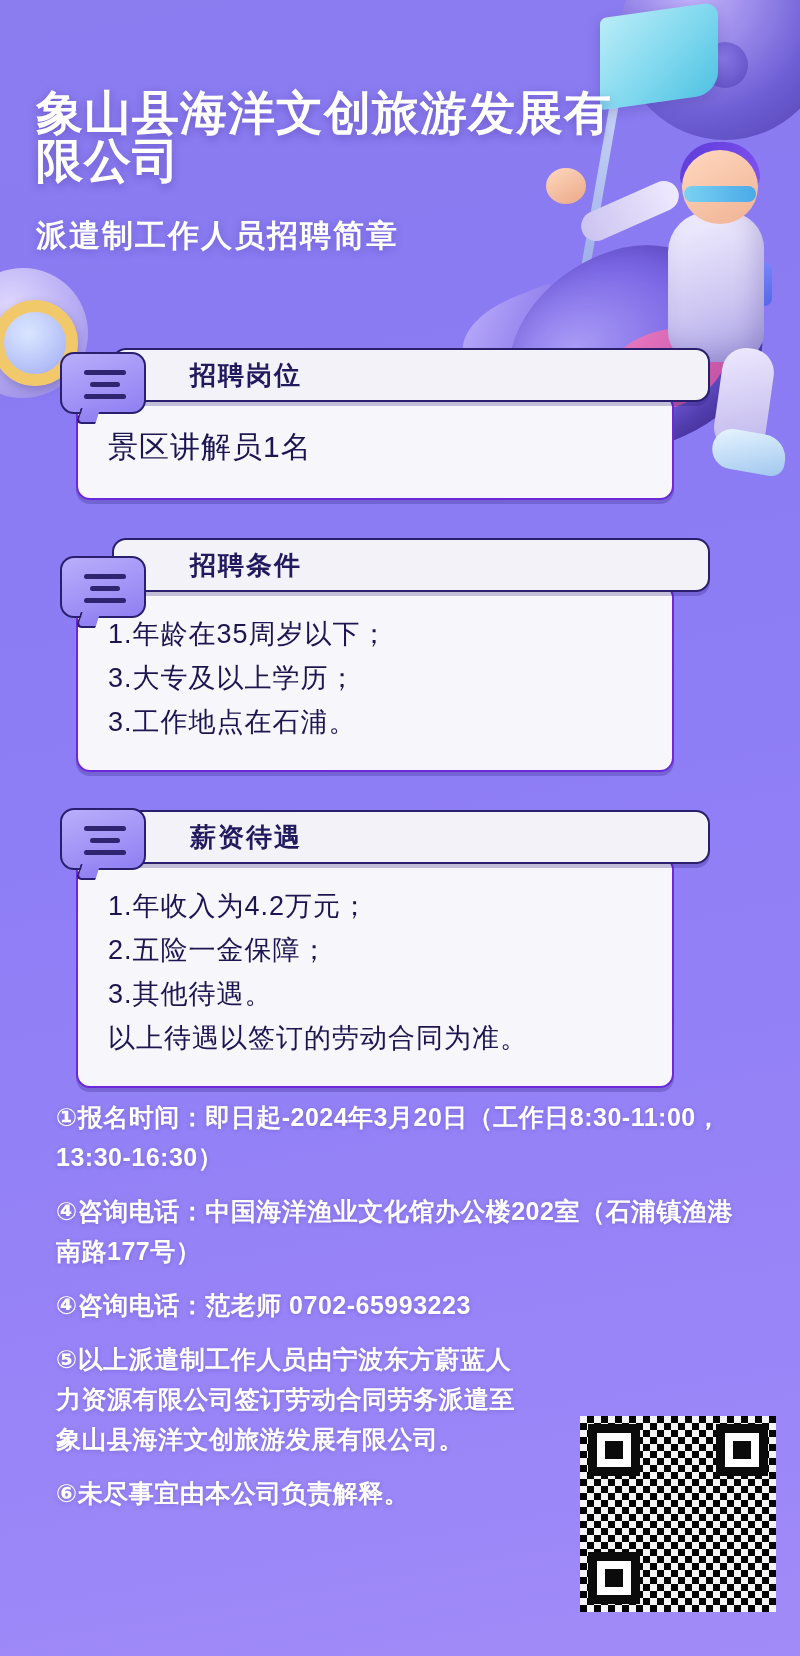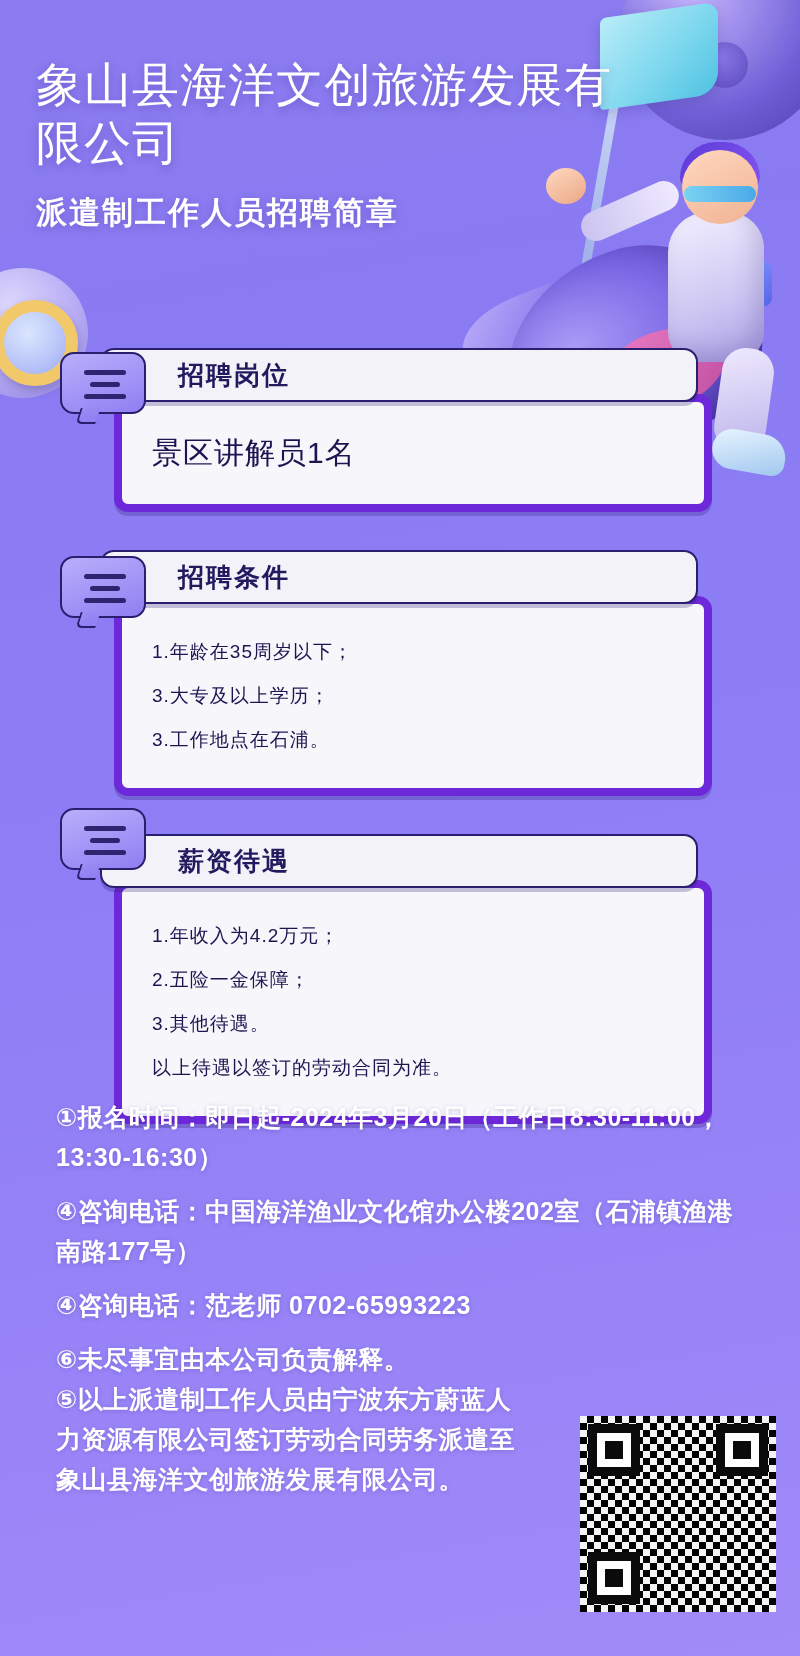--- a/index.html
+++ b/index.html
@@ -176,39 +176,40 @@
 
   
   .header {
     position: absolute;
     left: 36px; top: 56px;
     width: 600px;
     z-index: 5;
   }
   .title {
     font-size: 47px;
-    line-height: 58px;
-    font-weight: normal;
+    line-height: 48px;
+    font-weight: bold;
     color: #ffffff;
     letter-spacing: 1px;
     text-shadow: 0 3px 10px rgba(50,30,130,.35);
+    margin-top: 33px;
   }
   .subtitle {
-    margin-top: 20px;
+    margin-top: 30px;
     font-size: 31px;
     font-weight: bold;
     color: #ffffff;
     letter-spacing: 2px;
     text-shadow: 0 2px 8px rgba(50,30,130,.3);
   }
 
   
   .sections {
     position: absolute;
-    left: 0; top: 348px;
+    left: 12px; top: 348px;
     width: 692px;
     z-index: 6;
   }
   .section { position: relative; margin-bottom: 38px; }
 
   .section-header {
     position: relative;
     margin-left: 100px;
     width: 598px;
     height: 54px;
@@ -256,31 +257,31 @@
     height: 5px;
     background: #2f2470;
     border-radius: 3px;
     margin-bottom: 7px;
   }
   .badge-lines i:nth-child(1) { width: 42px; }
   .badge-lines i:nth-child(2) { width: 30px; margin-left: 6px; }
   .badge-lines i:nth-child(3) { width: 42px; }
 
   .section-body {
-    margin-left: 114px;
+    margin-left: 64px;
     margin-top: -8px;
     width: 598px;
     background: #f7f6fb;
-    border: 8px solid #6d28d9;
+    border: 2px solid #6d28d9;
     border-radius: 14px;
     padding: 26px 30px 26px 30px;
     box-shadow: 0 4px 0 rgba(40,25,110,.25);
   }
   .body-line {
-    font-size: 19px;
+    font-size: 27px;
     line-height: 44px;
     color: #1d1550;
     letter-spacing: 1px;
   }
   .body-line.big { font-size: 30px; line-height: 50px; }
 
   
   .notes {
     position: absolute;
     left: 56px; top: 1097px;
@@ -410,21 +411,21 @@
       <i></i>
       <i></i>
       <i></i>
     </div>
 </div>
 
 <div class="notes">
   <div class="note">①报名时间：即日起-2024年3月20日（工作日8:30-11:00，13:30-16:30）</div>
   <div class="note">④咨询电话：中国海洋渔业文化馆办公楼202室（石浦镇渔港南路177号）</div>
   <div class="note">④咨询电话：范老师 0702-65993223</div>
+  <div class="note" style="width:470px">⑤以上派遣制工作人员由宁波东方蔚蓝人力资源有限公司签订劳动合同劳务派遣至象山县海洋文创旅游发展有限公司。</div>
   <div class="note note-tail" style="width:470px">⑥未尽事宜由本公司负责解释。</div>
-  <div class="note" style="width:470px">⑤以上派遣制工作人员由宁波东方蔚蓝人力资源有限公司签订劳动合同劳务派遣至象山县海洋文创旅游发展有限公司。</div>
 </div>
 
 <div class="qr">
   <span class="qr-eye tl"></span>
   <span class="qr-eye tr"></span>
   <span class="qr-eye bl"></span>
 </div>
 
 </body></html>

